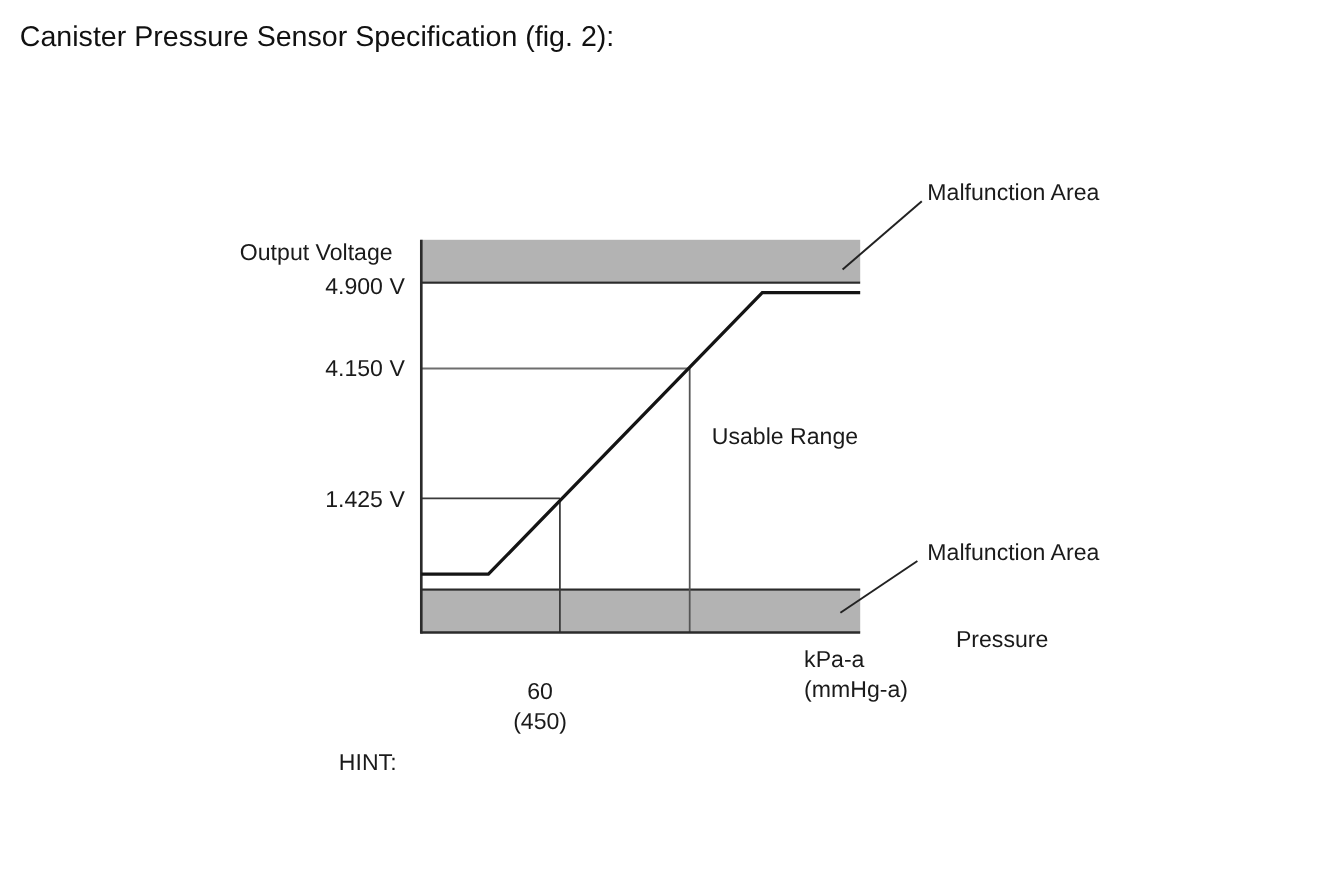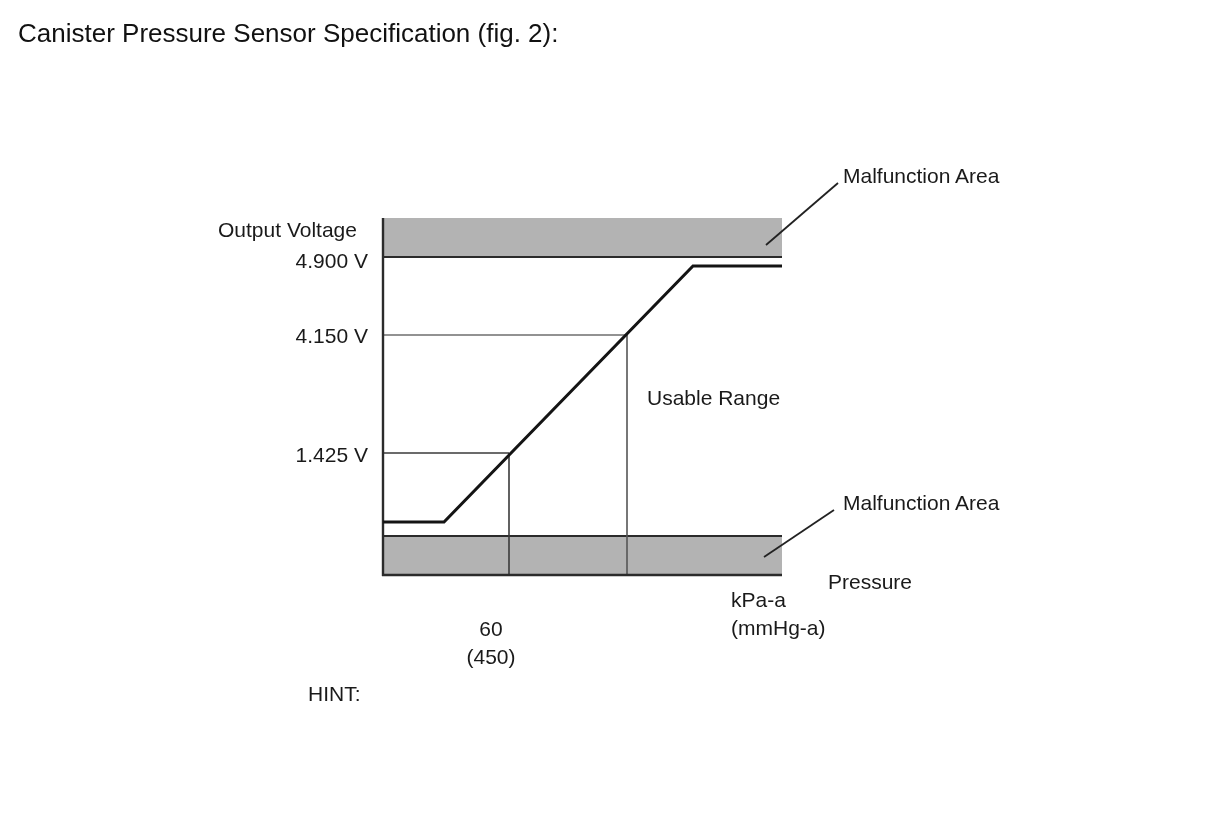--- a/index.html
+++ b/index.html
@@ -34,21 +34,21 @@
   #y-axis-title { left: 218px; top: 169px; margin-top: 48px; }
   .ytick { left: 198px; width: 170px; text-align: right; }
   #ytick-0 { top: 248px; }
   #ytick-1 { top: 323px; }
   #ytick-2 { top: 442px; }
   #ytick-3 { top: 525px; }
   .xtick { top: 586px; width: 80px; text-align: center; line-height: 28px; }
   #xtick-1 { left: 451px; margin-top: 29px; }
   #xtick-2 { left: 568px; }
   #x-units { left: 731px; top: 586px; line-height: 28px; }
-  #x-axis-title { left: 828px; top: 569px; }
+  #x-axis-title { left: 869px; top: 569px; }
   #usable-range-label { left: 647px; top: 385px; }
   #malfunction-top-label { left: 843px; top: 163px; }
   #malfunction-bottom-label { left: 843px; top: 490px; }
   #hint-heading { left: 308px; top: 681px; }
   #hint-body { left: 308px; top: 722px; }
   svg { display: block; }
 </style>
 </head>
 <body>
 

